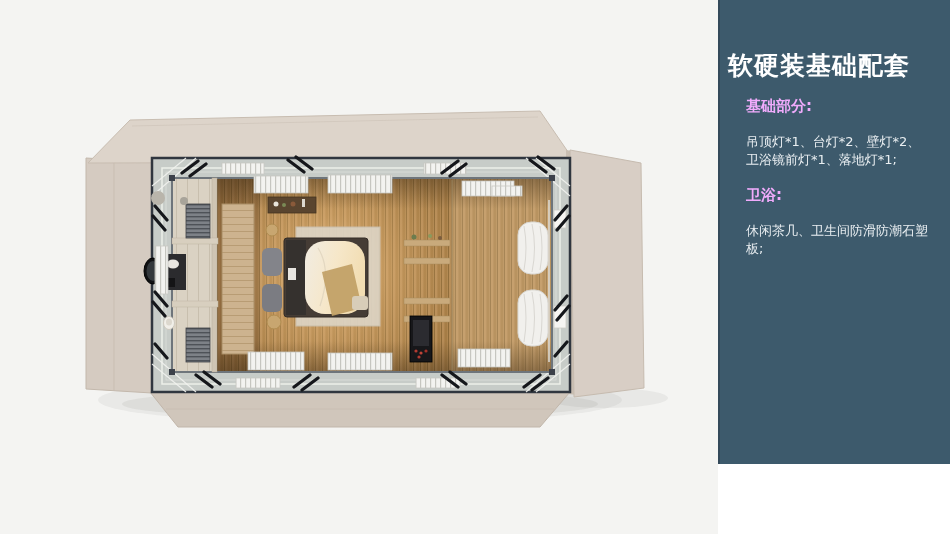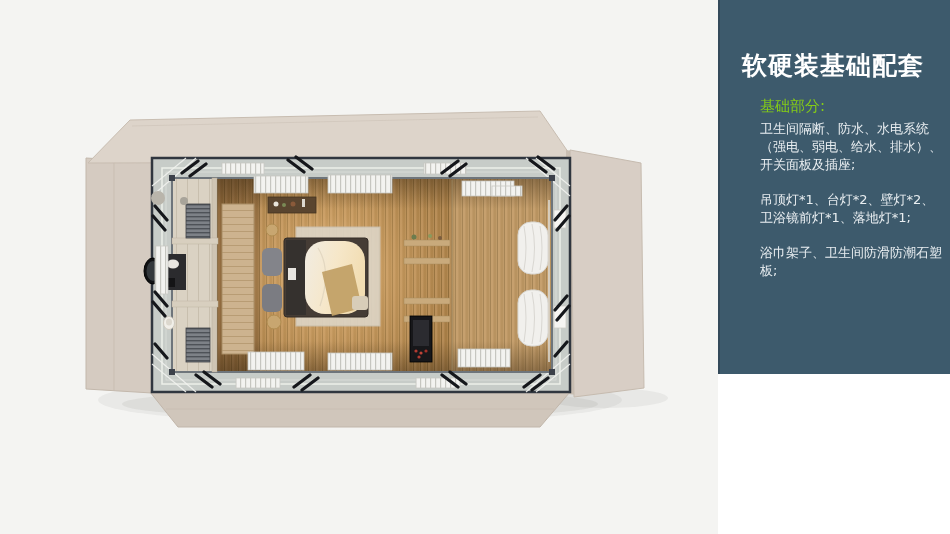--- a/index.html
+++ b/index.html
@@ -6,30 +6,30 @@
   body{
     width:950px;height:534px;overflow:hidden;display:flex;
     font-family:"DejaVu Sans","Liberation Sans",sans-serif;
     background:#ffffff;
   }
   .canvas{
     position:relative;width:718px;height:534px;background:#f4f4f2;flex:none;
   }
   .canvas svg{position:absolute;left:0;top:0;}
   .panel{
-    flex:none;box-sizing:border-box;width:232px;height:374px;
+    flex:none;box-sizing:border-box;width:232px;height:464px;
     background:#3d5a6c;border-left:2px solid #33495a;
-    padding:50px 12px 0 22px;color:#ffffff;
+    padding:50px 12px 0 8px;color:#ffffff;
   }
   .panel-title{
     margin:0 0 16px 0;font-size:25px;font-weight:bold;letter-spacing:1px;line-height:1.25;
   }
   .sections{margin-left:18px;}
   .sec{margin:0 0 17px 0;width:182px;}
-  .sec h2{margin:0 0 4px 0;font-size:15px;font-weight:normal;line-height:1.25;color:#84cc16;}
+  .sec h2{margin:0 0 4px 0;font-size:15px;font-weight:bold;line-height:1.25;color:#f0abfc;}
   .sec p{margin:0;font-size:13px;line-height:18px;color:#e9eef1;}
 </style>
 </head>
 <body>
 
 <div class="canvas">
   <svg width="718" height="534" viewBox="0 0 718 534">
     <defs>
       <pattern id="woodp" width="7" height="10" patternUnits="userSpaceOnUse">
         <rect width="7" height="10" fill="#b68c57"></rect>
@@ -210,26 +210,26 @@
          M555,310 l12,-14 M557,320 l12,-14
          M555,356 l12,-14"></path>
   </svg>
 </div>
 
 <aside class="panel">
   <h1 class="panel-title">软硬装基础配套</h1>
   <div class="sections">
     <section class="sec">
       <h2>基础部分:</h2>
-      <p>卫生间隔断、防水、水电系统（强电、弱电、给水、排水）、开关面板及插座;</p>
     </section>
     <section class="sec">
     </section>
     <section class="sec">
       <p>吊顶灯*1、台灯*2、壁灯*2、卫浴镜前灯*1、落地灯*1;</p>
     </section>
     <section class="sec">
-    </section>
-    <section class="sec">
-      <p>浴巾架子、卫生间防滑防潮石塑板;</p>
+      <h2>卫浴:</h2>
+    </section>
+    <section class="sec">
+      <p>休闲茶几、卫生间防滑防潮石塑板;</p>
     </section>
   </div>
 </aside>
 
 </body></html>

